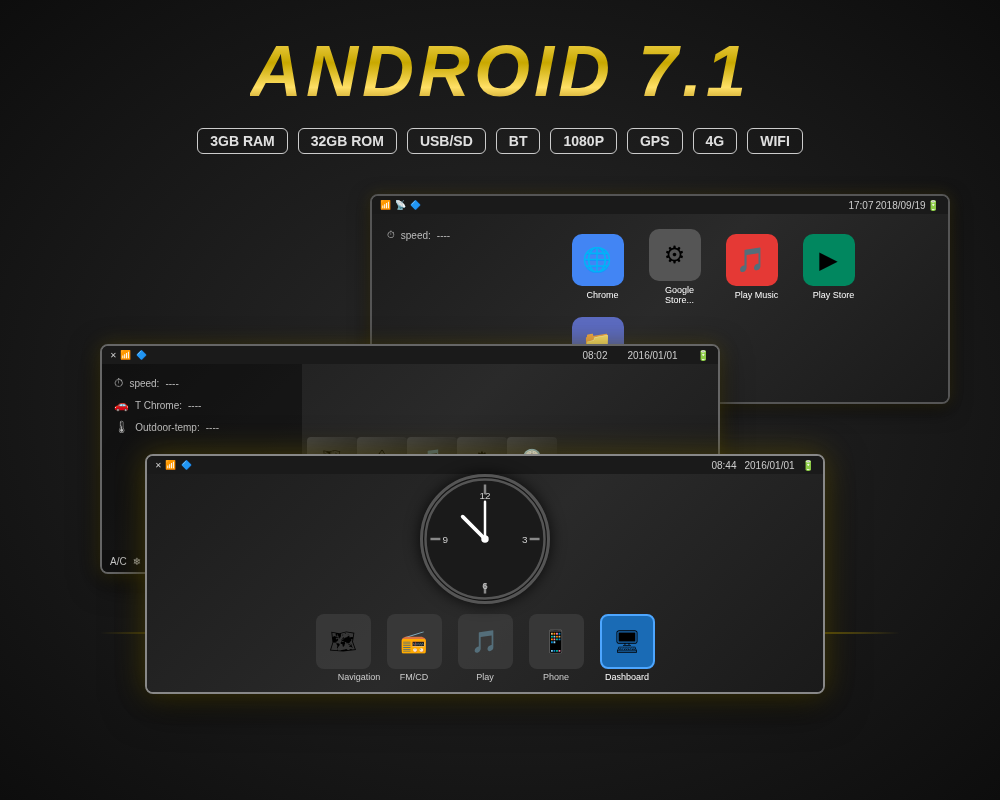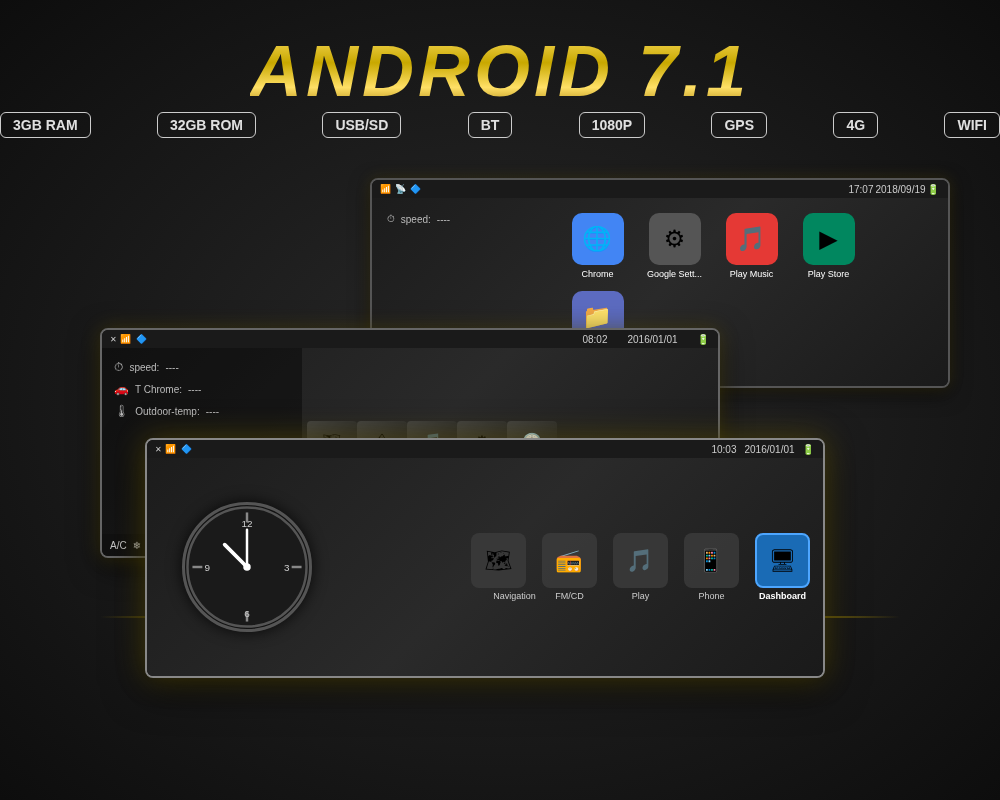--- a/index.html
+++ b/index.html
@@ -27,23 +27,23 @@
       -webkit-background-clip: text;
       -webkit-text-fill-color: transparent;
       background-clip: text;
       letter-spacing: 4px;
       text-shadow: none;
       display: inline-block;
     }
 
     .specs-row {
       display: flex;
-      justify-content: space-between;
+      justify-content: center;
       gap: 10px;
-      margin-top: 0;
+      margin-top: 16px;
       flex-wrap: wrap;
     }
 
     .spec-badge {
       border: 1.5px solid #ccc;
       border-radius: 6px;
       padding: 4px 12px;
       color: #e0e0e0;
       font-size: 14px;
       font-weight: bold;
@@ -146,20 +146,21 @@
       display: flex;
       align-items: center;
       justify-content: center;
       font-size: 24px;
     }
 
     .app-icon-label {
       color: #fff;
       font-size: 9px;
       text-align: center;
+      margin-left: 10px;
     }
 
     
     .left-panel {
       width: 200px;
       min-width: 200px;
       background: rgba(0,0,0,0.4);
       padding: 12px;
       display: flex;
       flex-direction: column;
@@ -313,21 +314,21 @@
           </div>
         </div>
 
         <div class="app-grid" id="app-grid-back">
             <div class="app-icon">
     <div class="app-icon-img" style="background:#4285f4;">🌐</div>
     <div class="app-icon-label">Chrome</div>
   </div>
             <div class="app-icon">
     <div class="app-icon-img" style="background:#555;">⚙</div>
-    <div class="app-icon-label">Google Sett...</div>
+    <div class="app-icon-label">Google Store...</div>
   </div>
             <div class="app-icon">
     <div class="app-icon-img" style="background:#e53935;">🎵</div>
     <div class="app-icon-label">Play Music</div>
   </div>
             <div class="app-icon">
     <div class="app-icon-img" style="background:#01875f;">▶</div>
     <div class="app-icon-label">Play Store</div>
   </div>
             <div class="app-icon">
@@ -403,26 +404,26 @@
     </div>
 
     <div class="screen screen-front">
       <div class="screen-header">
         <div class="icons">
           <span style="font-size:8px;">✕</span>
           <span>📶</span>
           <span>🔷</span>
         </div>
         <div style="display:flex; gap:8px;">
-          <span>10:03</span>
+          <span>08:44</span>
           <span>2016/01/01</span>
           <span>🔋</span>
         </div>
       </div>
-      <div class="screen-content" style="align-items:center;">
+      <div class="screen-content" style="flex-direction:column; align-items:center;">
 
         <div style="display:flex; align-items:center; justify-content:center; width:200px; height:100%;">
           <div class="analog-clock">
             <svg class="clock-svg" viewBox="0 0 100 100">
 
               <circle cx="50" cy="50" r="48" fill="#1a1a1a" stroke="#555" stroke-width="2"></circle>
 
               <line x1="50" y1="6" x2="50" y2="14" stroke="#888" stroke-width="2"></line>
               <line x1="94" y1="50" x2="86" y2="50" stroke="#888" stroke-width="2"></line>
               <line x1="50" y1="94" x2="50" y2="86" stroke="#888" stroke-width="2"></line>
@@ -457,20 +458,20 @@
             <div class="nav-item">
     <div class="nav-icon-box " style="background:rgba(60,60,60,0.8);">🎵</div>
     <div class="nav-label" style="color:#ccc;">Play</div>
   </div>
             <div class="nav-item">
     <div class="nav-icon-box " style="background:rgba(60,60,60,0.8);">📱</div>
     <div class="nav-label" style="color:#ccc;">Phone</div>
   </div>
             <div class="nav-item">
     <div class="nav-icon-box active" style="background:#1a6bb5; border:2px solid #4da6ff;">🖥</div>
-    <div class="nav-label" style="color:#fff; font-weight:bold;">Dashboard</div>
+    <div class="nav-label" style="color:#fff; font-weight:normal;">Dashboard</div>
   </div>
           </div>
       </div>
     </div>
 
   </div>
 </div>
 
 </body></html>

